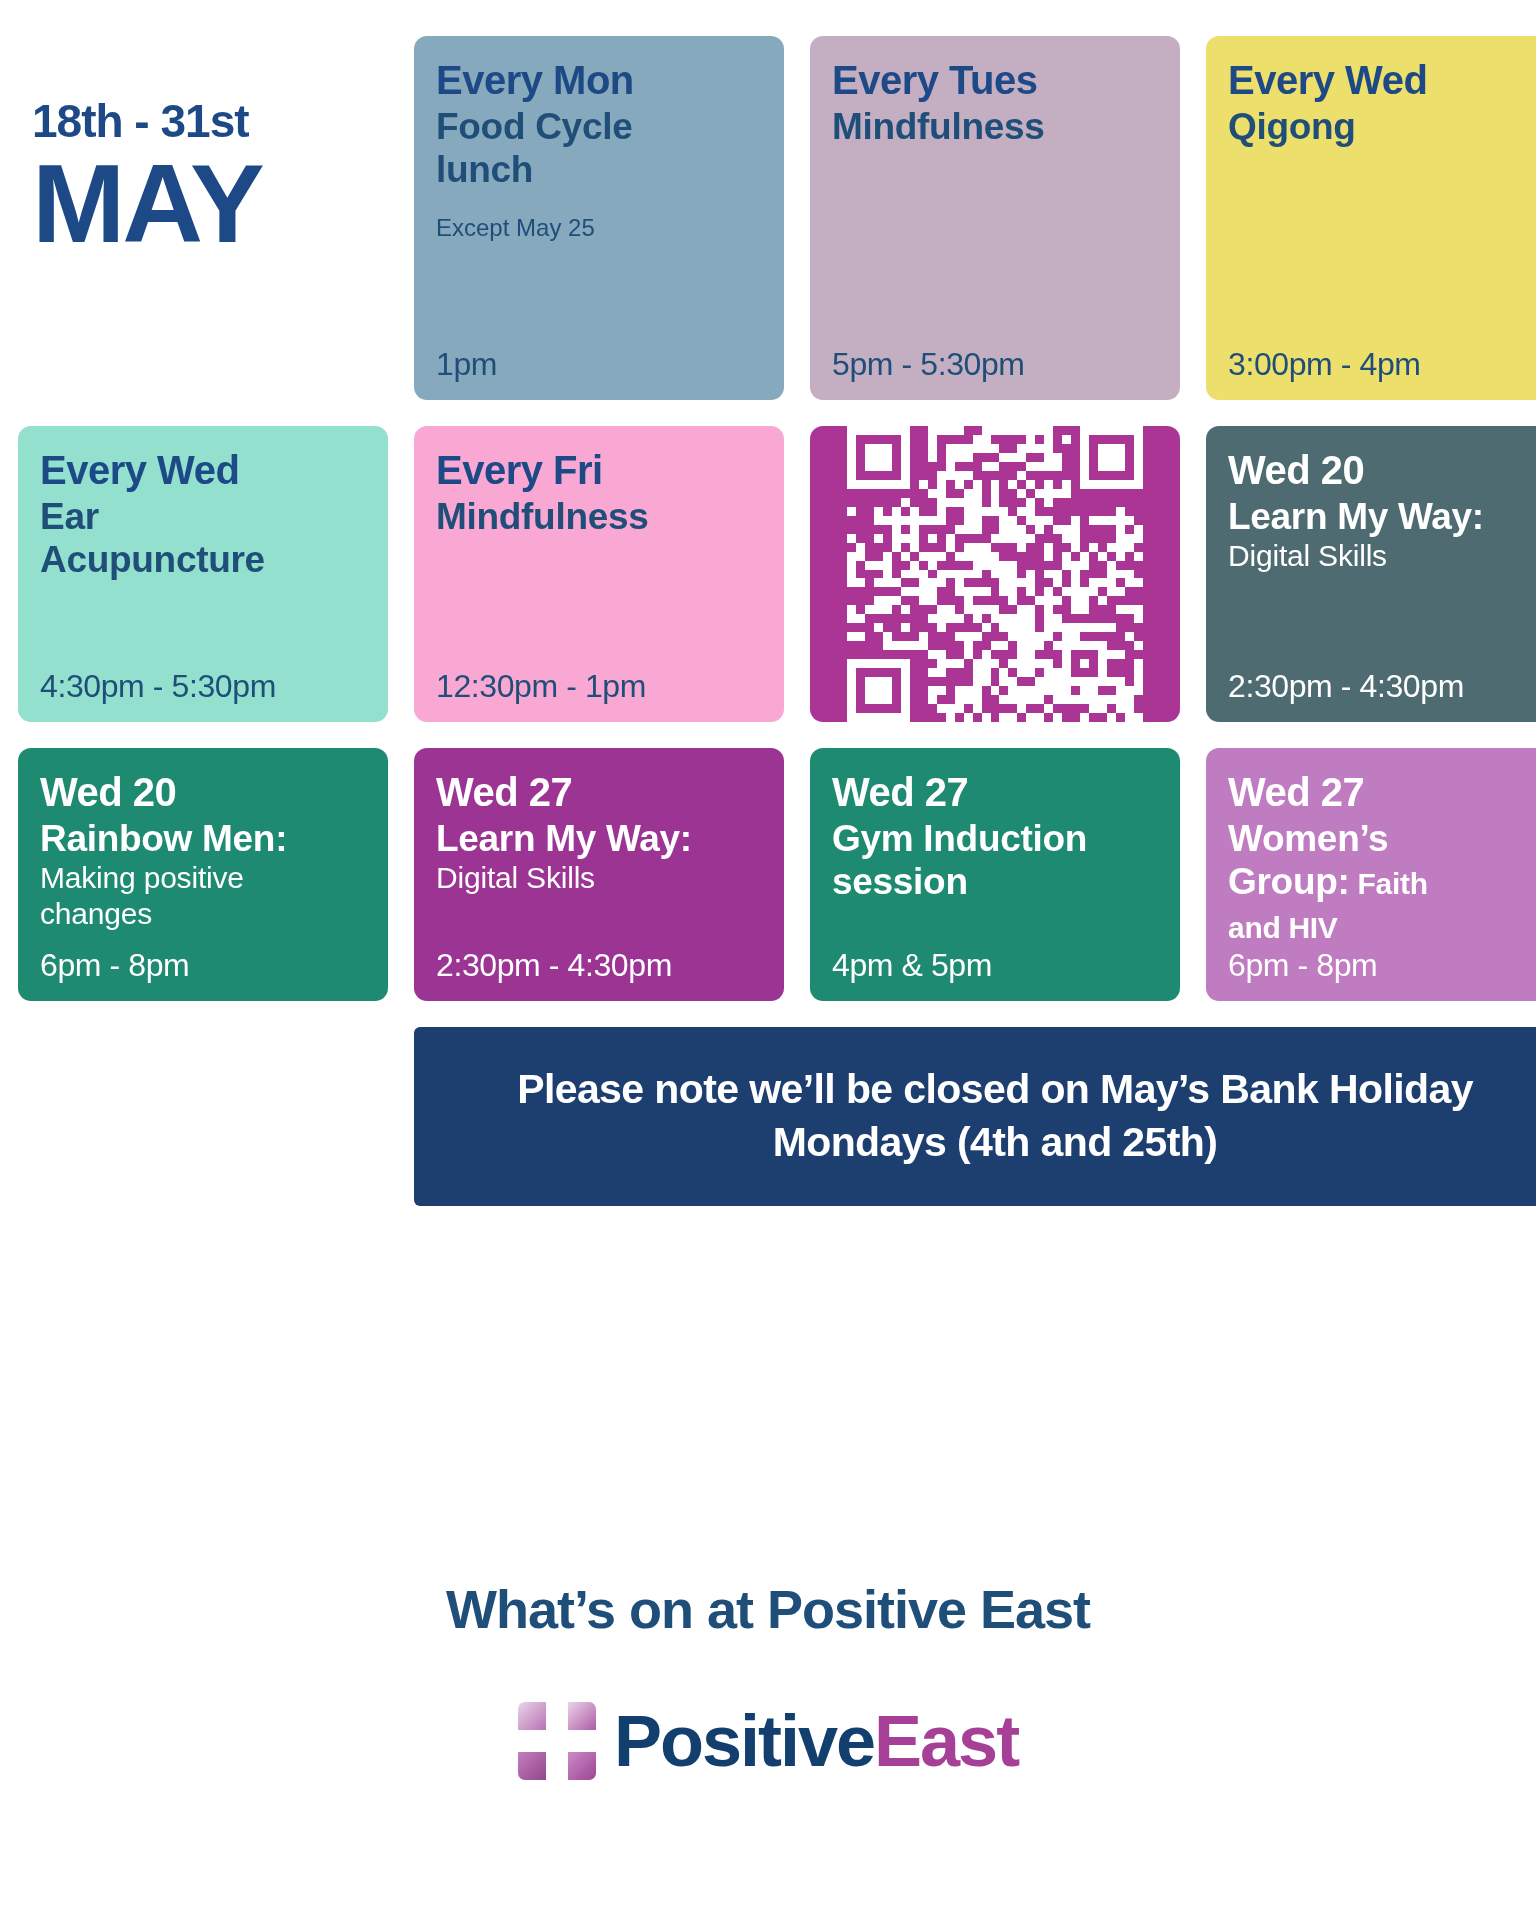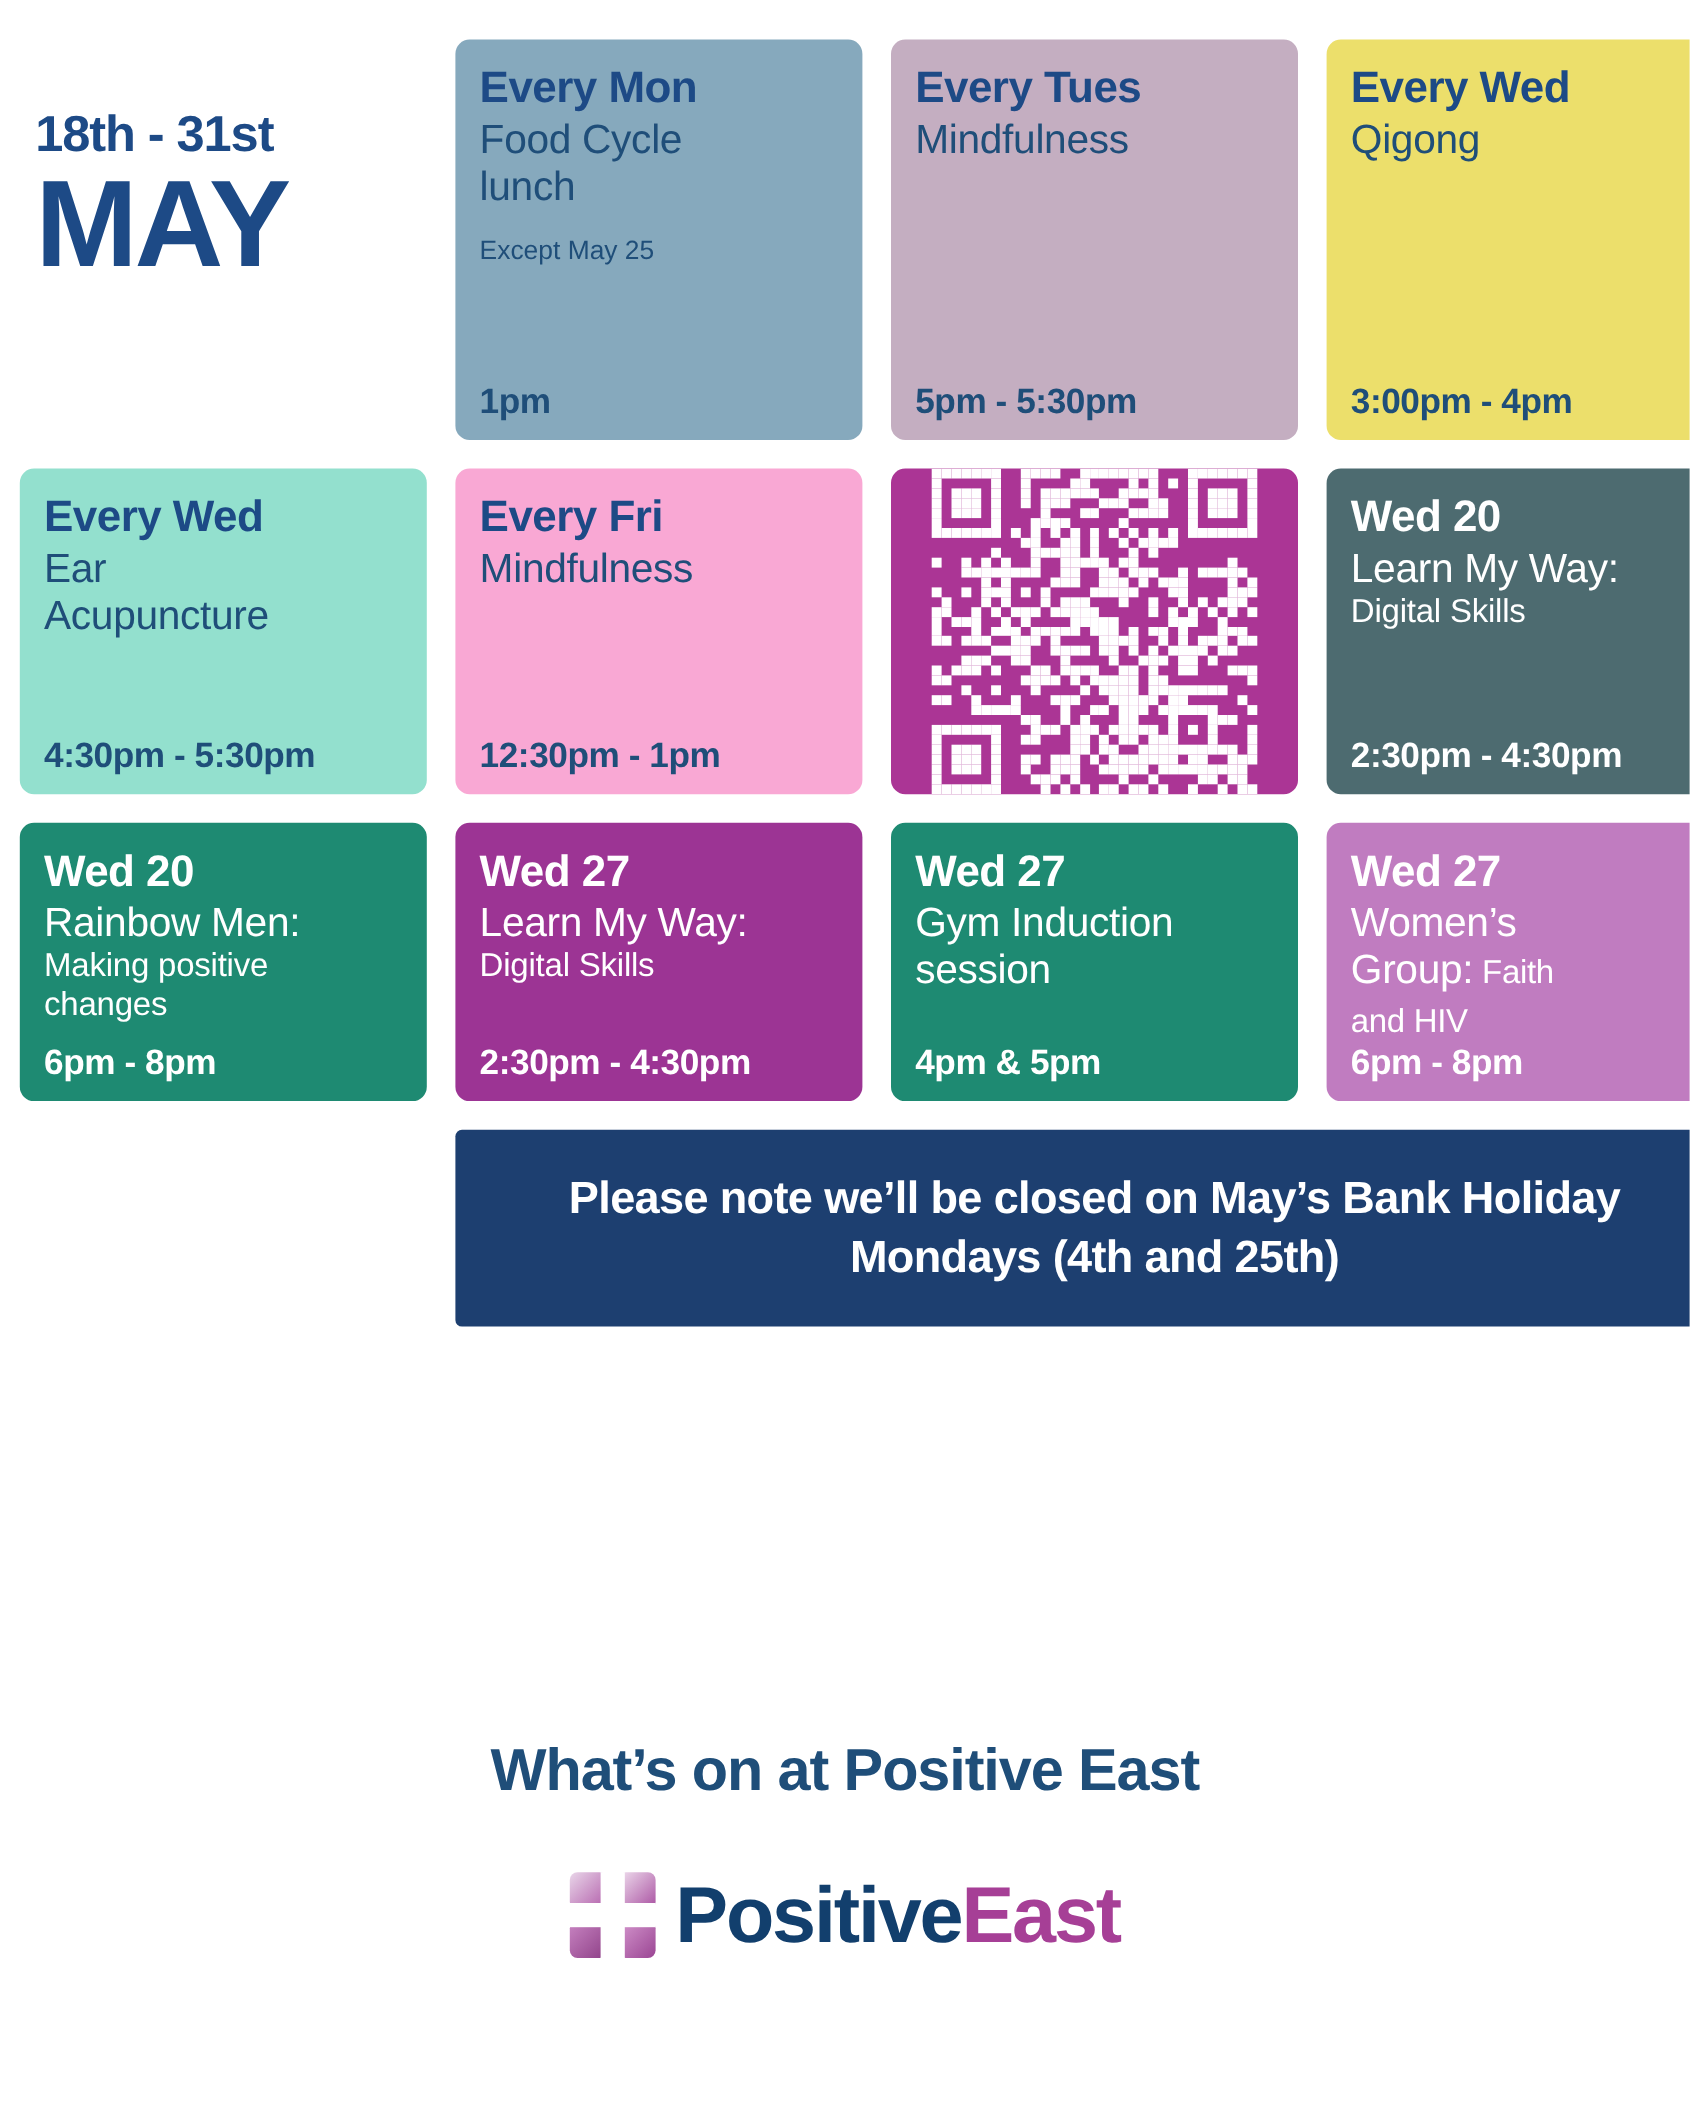--- a/index.html
+++ b/index.html
@@ -44,39 +44,39 @@
   .card-day {
     font-weight: bold;
     font-size: 40px;
     line-height: 1.12;
     letter-spacing: -0.5px;
     margin-bottom: 2px;
   }
   .card-title {
     font-size: 37px;
     line-height: 1.18;
-    font-weight: 400;
+    font-weight: 700;
     letter-spacing: -0.3px;
   }
   .card-sub {
     font-size: 30px;
     line-height: 1.2;
     font-weight: 400;
     letter-spacing: -0.2px;
   }
   .card-note {
     font-size: 24px;
     line-height: 1.2;
     margin-top: 22px;
     font-weight: 400;
   }
   .card-time {
     font-size: 32px;
     line-height: 1.1;
-    font-weight: 700;
+    font-weight: 400;
     margin-top: auto;
     letter-spacing: -0.4px;
   }
   .inline-small {
     font-size: 22px;
     letter-spacing: 0;
   }
   .inline-reg {
     font-size: 30px;
   }

